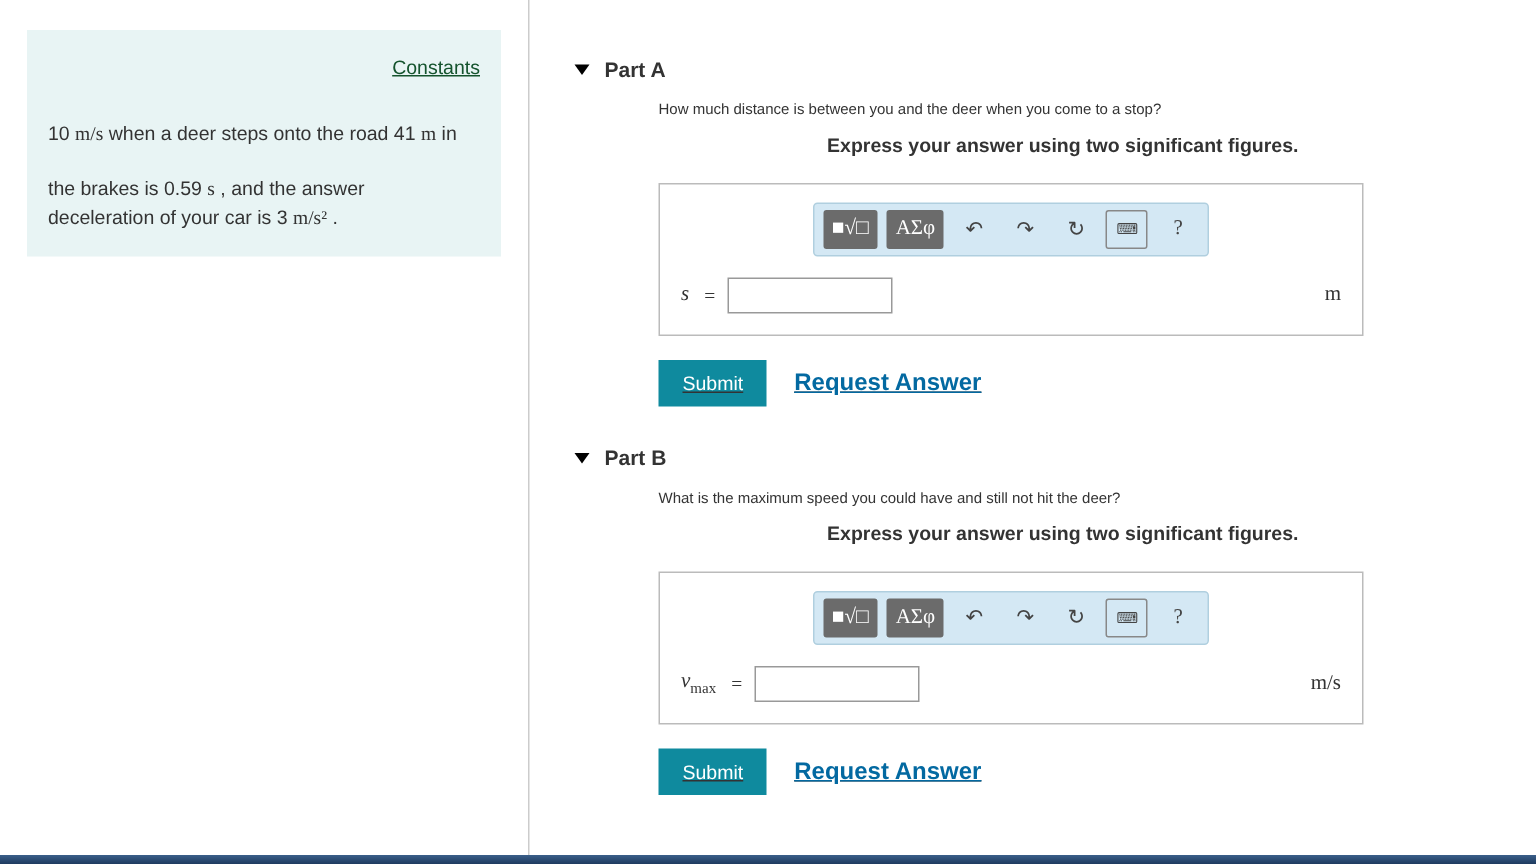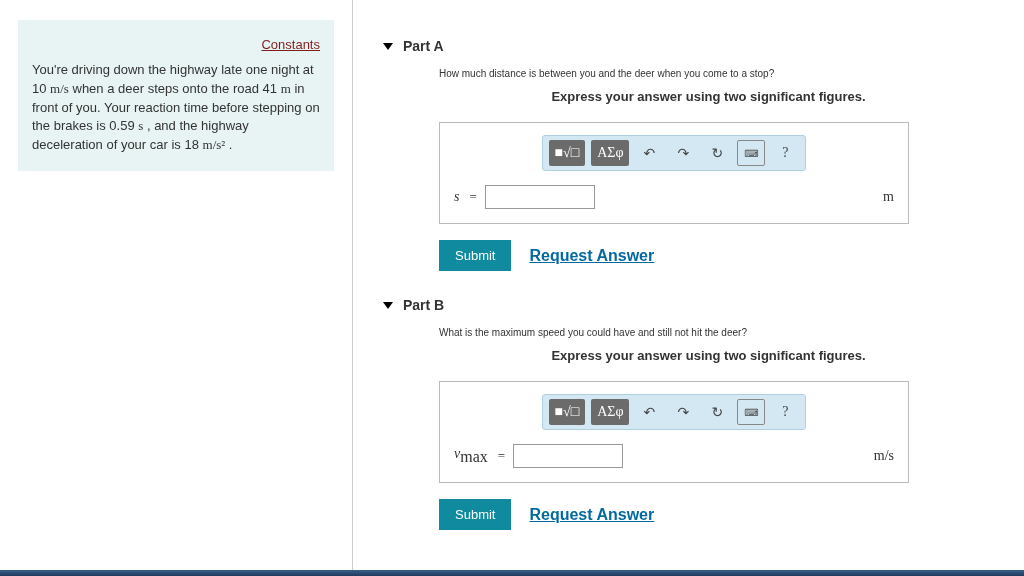--- a/index.html
+++ b/index.html
@@ -3,21 +3,21 @@
 <meta charset="utf-8">
 <style>
   * { box-sizing: border-box; margin: 0; padding: 0; }
   body { font-family: Arial, Helvetica, sans-serif; font-size: 13px; color: #333; background: #fff; }
   .container { display: flex; width: 1024px; height: 576px; }
   .left-col { width: 352px; padding: 20px 18px 0 18px; }
   .divider { width: 1px; background: #ccc; height: 100%; }
   .right-col { flex: 1; padding: 12px 46px 0 30px; overflow-y: auto; }
 
   .info-box { background: #e8f4f4; padding: 16px 14px; font-size: 13px; line-height: 1.45; color: #333; }
-  .info-box .constants-link { display: block; text-align: right; color: #7f1d1d; text-decoration: underline; margin-bottom: 6px; cursor: pointer; }
+  .info-box .constants-link { display: block; text-align: right; color: #14532d; text-decoration: underline; margin-bottom: 6px; cursor: pointer; }
   .math { font-family: 'Times New Roman', serif; }
 
   .part-header { display: flex; align-items: center; gap: 10px; margin: 26px 0 14px 0; }
   .part-header .caret { width: 0; height: 0; border-left: 5px solid transparent; border-right: 5px solid transparent; border-top: 7px solid #000; display: inline-block; }
   .part-header .label { font-weight: bold; font-size: 14px; }
 
   .part-body { padding-left: 56px; }
   .question-text { font-size: 10px; margin-bottom: 10px; }
   .instruction { font-weight: bold; font-size: 13px; margin-bottom: 18px; text-align: center; }
 
@@ -26,38 +26,38 @@
   .tb-btn { display: inline-flex; align-items: center; justify-content: center; min-width: 28px; height: 26px; border-radius: 2px; cursor: pointer; font-family: 'Times New Roman', serif; font-size: 14px; }
   .tb-dark { background: #6b6b6b; color: #fff; padding: 0 6px; }
   .tb-light { color: #444; }
   .tb-keyboard { border: 1px solid #888; padding: 0 3px; font-size: 10px; }
 
   .input-row { display: flex; align-items: center; gap: 8px; }
   .var-label { font-family: 'Times New Roman', serif; font-style: italic; font-size: 14px; margin-right: 2px; }
   .answer-input { border: 1px solid #999; height: 24px; width: 110px; padding: 0 4px; }
   .unit-label { font-family: 'Times New Roman', serif; font-size: 14px; margin-left: auto; }
 
-  .submit-row { display: flex; align-items: center; gap: 18px; margin-top: 16px; }
+  .submit-row { display: flex; align-items: center; gap: 18px; margin-top: 16px; text-decoration: underline; }
   .submit-btn { background: #0f8a9e; color: #fff; border: none; padding: 8px 16px; font-size: 13px; cursor: pointer; }
   .request-link { color: #0369a1; text-decoration: underline; font-weight: bold; font-size: 16px; cursor: pointer; }
 
   .taskbar { position: fixed; bottom: 0; left: 0; width: 1024px; height: 6px; background: linear-gradient(#3a5f8a, #1e3a5f); }
 </style>
 </head>
 <body>
 
 <div class="container">
   <div class="left-col">
     <div class="info-box">
       <a class="constants-link">Constants</a>
-      <span>You're driving down the highway late one night at</span><br>
+      <br>
       <span>10 </span><span class="math">m/s</span><span> when a deer steps onto the road 41 </span><span class="math">m</span><span> in</span><br>
-      <span>front of you. Your reaction time before stepping on</span><br>
-      <span>the brakes is 0.59 </span><span class="math">s</span><span> , and the highway</span><br>
-      <span>deceleration of your car is 18 </span><span class="math">m/s²</span><span> .</span>
+      <br>
+      <span>the brakes is 0.59 </span><span class="math">s</span><span> , and the answer</span><br>
+      <span>deceleration of your car is 3 </span><span class="math">m/s²</span><span> .</span>
     </div>
   </div>
 
   <div class="divider"></div>
 
   <div class="right-col">
 
     <div class="part-header">
       <span class="caret"></span>
       <span class="label">Part A</span>
@@ -99,21 +99,21 @@
         <div class="toolbar">
           <span class="tb-btn tb-dark">■√□</span>
           <span class="tb-btn tb-dark">ΑΣφ</span>
           <span class="tb-btn tb-light">↶</span>
           <span class="tb-btn tb-light">↷</span>
           <span class="tb-btn tb-light">↻</span>
           <span class="tb-btn tb-light tb-keyboard">⌨</span>
           <span class="tb-btn tb-light">?</span>
         </div>
         <div class="input-row">
-          <span class="var-label"><span>v</span><sub style="font-size:16px;font-style:normal">max</sub></span>
+          <span class="var-label"><span>v</span><sub style="font-size:10px;font-style:normal">max</sub></span>
           <span class="math">=</span>
           <input class="answer-input" type="text" style="">
           <span class="unit-label">m/s</span>
         </div>
       </div>
       <div class="submit-row">
         <button class="submit-btn">Submit</button>
         <a class="request-link">Request Answer</a>
       </div>
     </div>

